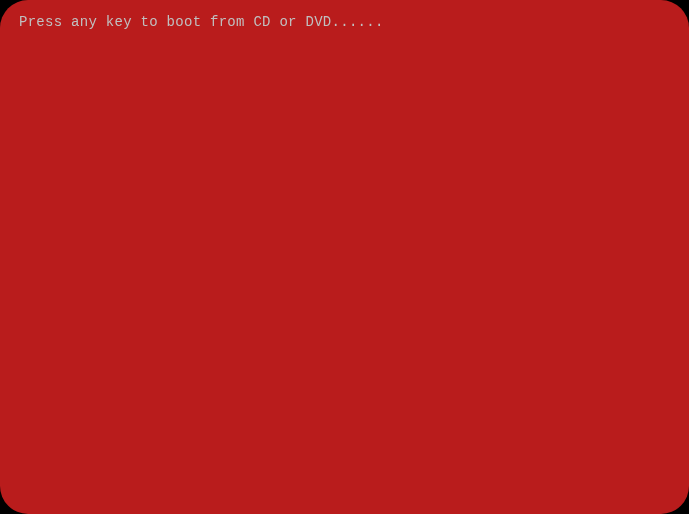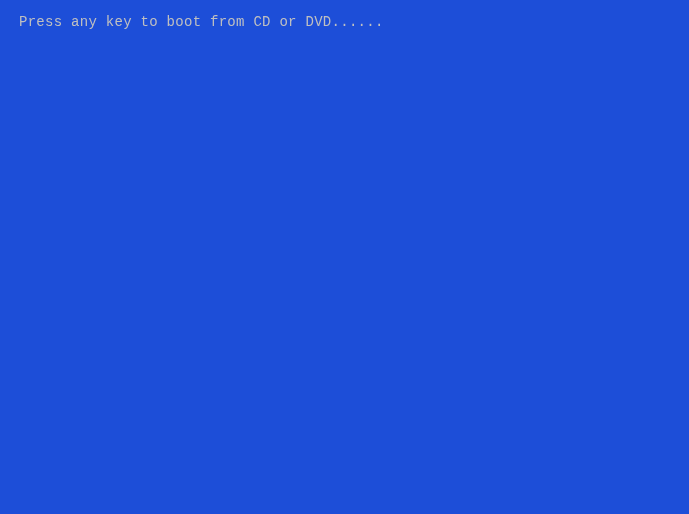--- a/index.html
+++ b/index.html
@@ -9,22 +9,23 @@
     }
     html, body {
       width: 689px;
       height: 514px;
       background-color: #000000;
       overflow: hidden;
     }
     .screen {
       width: 689px;
       height: 514px;
-      background-color: #1d4ed8;
+      background-color: #b91c1c;
       position: relative;
+      border-radius: 28px;
     }
     .boot-message {
       position: absolute;
       top: 14px;
       left: 19px;
       color: #c0c0c0;
       font-family: 'Courier New', Courier, monospace;
       font-size: 14px;
       font-weight: normal;
       white-space: pre;

